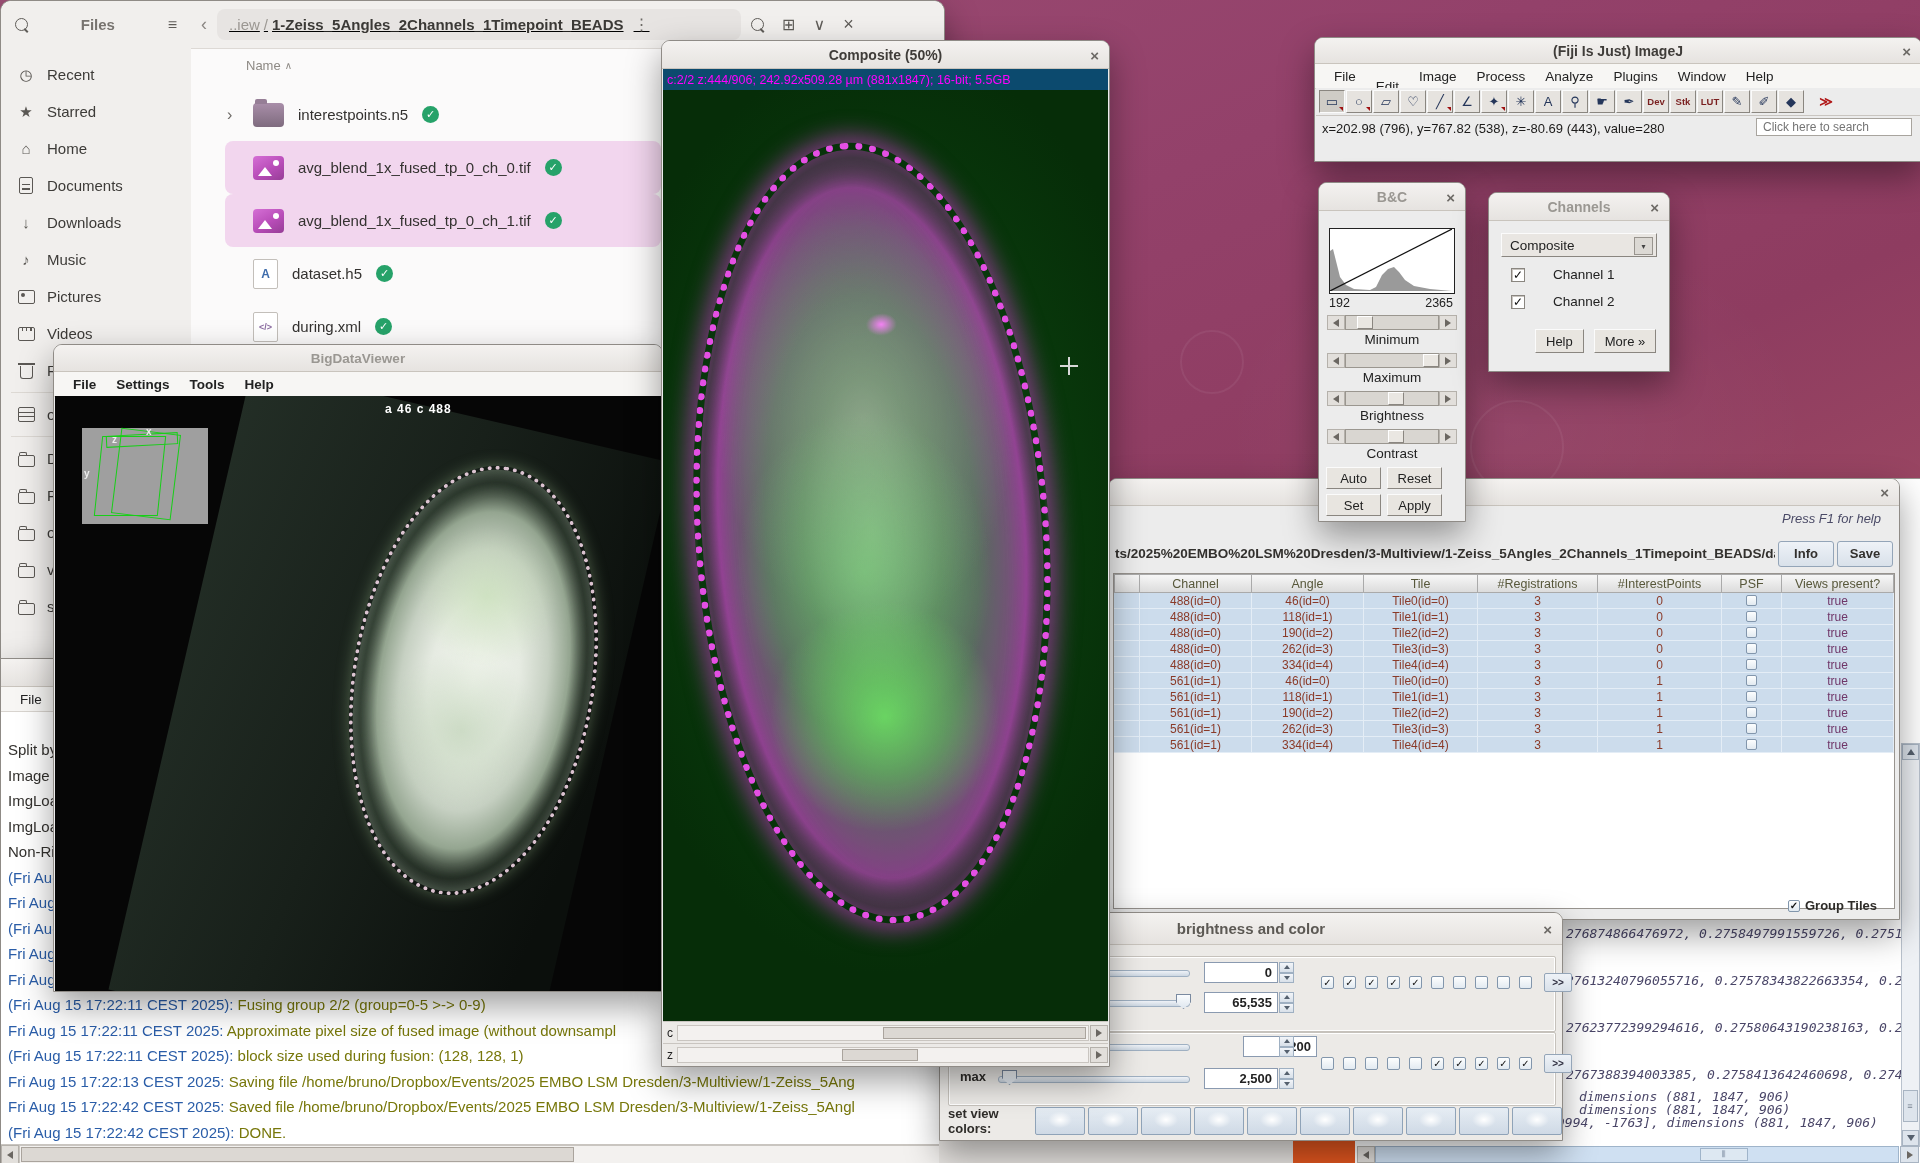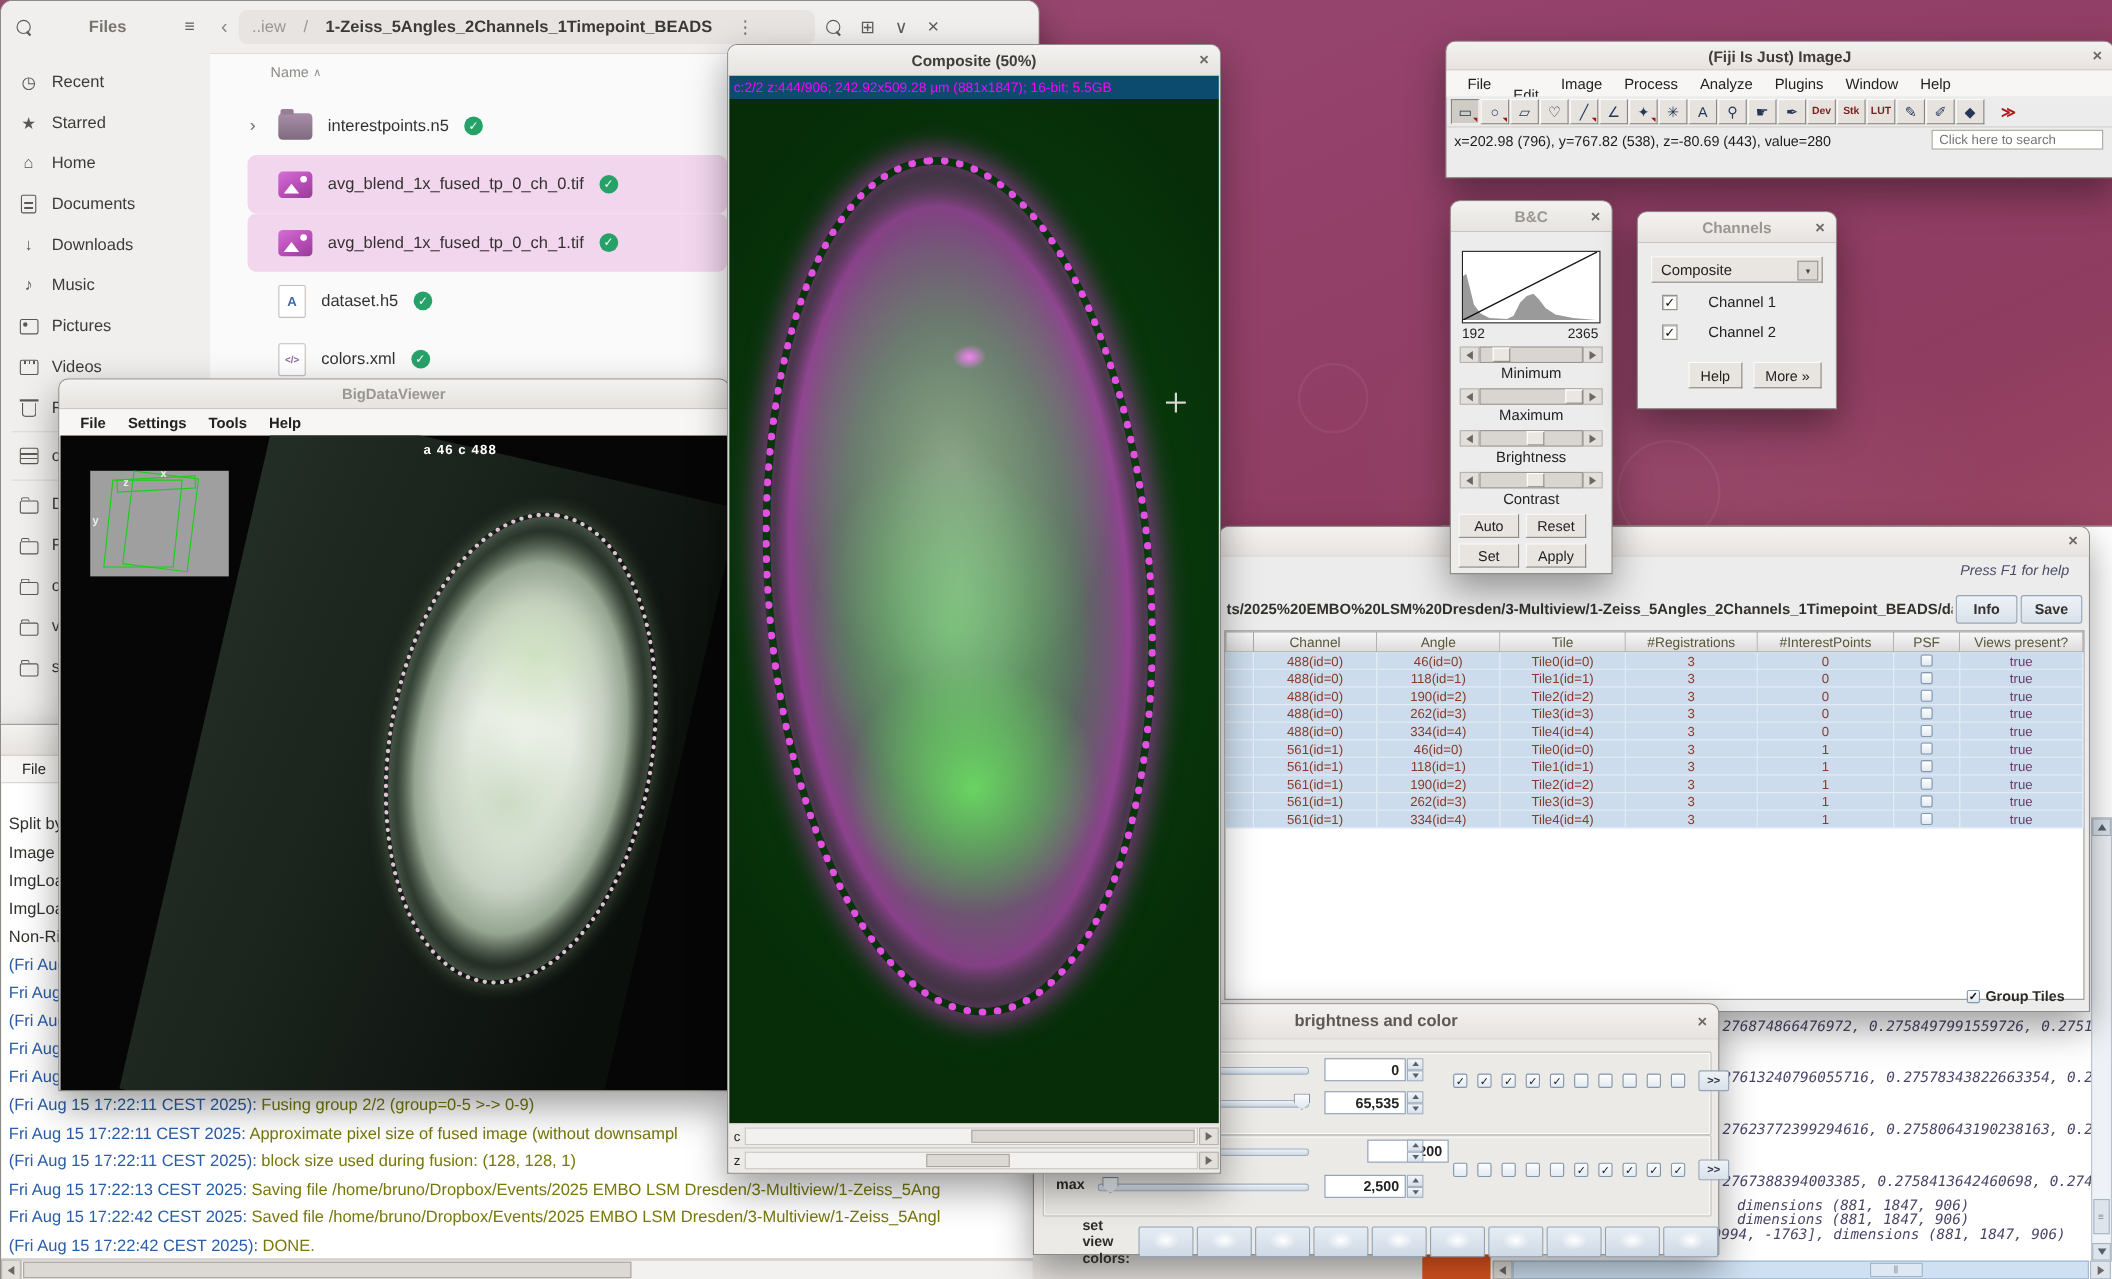--- a/index.html
+++ b/index.html
@@ -29,21 +29,21 @@
   #f-head{position:absolute;left:0;top:0;right:0;height:47px;background:#f1efed;
           border-bottom:1px solid #ddd9d5;border-radius:11px 11px 0 0;display:flex;align-items:center;}
   #f-sb-head{width:190px;display:flex;align-items:center;justify-content:space-between;padding:0 14px;box-sizing:border-box;}
   #f-title{font-weight:bold;font-size:15px;color:#77736f;}
   .gico{color:#5f5c58;font-size:16px;line-height:1;}
   .mag{width:11px;height:11px;border:1.8px solid #5f5c58;border-radius:50%;position:relative;display:inline-block;}
   .mag::after{content:"";position:absolute;width:2px;height:5px;background:#5f5c58;left:9px;top:9px;transform:rotate(-45deg);}
   #f-crumb-zone{flex:1;display:flex;align-items:center;gap:10px;padding:0 10px;}
   #f-back{color:#8a8682;font-size:18px;}
   #f-crumb{background:#e7e4e2;border-radius:8px;height:31px;display:flex;align-items:center;
-           padding:0 12px;gap:16px;min-width:500px;}
+           padding:0 12px;gap:4px;min-width:500px;text-decoration:underline;}
   #f-crumb .dim{color:#9b9792;font-size:15px;}
   #f-crumb .cur{color:#3b3936;font-size:15px;font-weight:bold;}
   #f-crumb .kebab{color:#6d6a66;margin-left:6px;}
   #f-hicons{display:flex;align-items:center;gap:18px;padding-right:14px;color:#5f5c58;}
   #f-sidebar{position:absolute;left:0;top:47px;width:190px;bottom:0;background:#f1efed;padding-top:8px;box-sizing:border-box;}
   .fs-item{display:flex;align-items:center;gap:12px;height:37px;padding-left:16px;color:#3d3b38;font-size:15px;}
   .fs-div{height:1px;background:#ddd9d4;margin:3px 10px;}
   .si{width:18px;display:inline-flex;justify-content:center;color:#5b5854;font-size:15px;flex:none;}
   .sbx{display:inline-block;position:relative;flex:none;}
   .si-doc{width:12px;height:15px;border:1.6px solid #5b5854;border-radius:2px;
@@ -166,21 +166,21 @@
   .spin{position:absolute;width:15px;height:21px;display:flex;flex-direction:column;}
   .spin div{flex:1;background:linear-gradient(#f2f5f9,#d8e0e9);border:1px solid #9fb0c2;box-sizing:border-box;
       display:flex;align-items:center;justify-content:center;}
   .spin .tri-u{border-left-width:3px;border-right-width:3px;border-bottom-width:4px;}
   .spin .tri-d{border-left-width:3px;border-right-width:3px;border-top-width:4px;}
   .checkrow{position:absolute;display:flex;gap:9px;align-items:center;}
   .checkrow .jcheck{width:13px;height:13px;}
   .chev{width:26px;height:17px;background:linear-gradient(#eef2f7,#d9e1ea);border:1px solid #94a5b8;border-radius:2px;
       font-size:10px;font-weight:bold;color:#334;display:flex;align-items:center;justify-content:center;margin-left:3px;}
   #maxlabel{position:absolute;left:20px;top:156px;font-size:13px;font-weight:bold;color:#2e2c29;}
-  #colorsrow{position:absolute;left:8px;top:193px;display:flex;align-items:center;gap:3px;margin-left:36px;}
+  #colorsrow{position:absolute;left:8px;top:193px;display:flex;align-items:center;gap:3px;}
   #colorslabel{font-size:13px;font-weight:bold;color:#2e2c29;margin-right:4px;}
   .swatch{width:48px;height:26px;border:1px solid #8fa3b8;border-radius:2px;
       background:radial-gradient(16px 11px at 50% 45%, #ffffff 0%, rgba(255,255,255,.25) 75%),linear-gradient(#dee7f0,#bfcddd);}
   
   #compw{left:661px;top:40px;width:447px;height:1025px;}
   #compw .tbar{color:#3f3c39;}
   #comp-status{position:absolute;left:1px;top:28px;right:1px;height:21px;background:#0c4a6e;
       font-size:12.5px;color:#ff00ff;display:flex;align-items:center;padding-left:4px;white-space:nowrap;overflow:hidden;}
   #comp-img{position:absolute;left:1px;top:49px;right:1px;bottom:45px;overflow:hidden;
       background:radial-gradient(65% 50% at 50% 45%, #0e4712 0%, #093a0c 55%, #062d08 100%);}
@@ -384,21 +384,21 @@
           </div>
           <div class="file-row">
             <div class="f-noexp"></div>
             <div class="fli fli-page fli-h5">A</div>
             <div class="f-name">dataset.h5</div>
             <div class="badge">✓</div>
           </div>
           <div class="file-row">
             <div class="f-noexp"></div>
             <div class="fli fli-page fli-xml">&lt;/&gt;</div>
-            <div class="f-name">colors.xml</div>
+            <div class="f-name">during.xml</div>
             <div class="badge">✓</div>
           </div>
         </div>
     </div>
   </div>
 
   <div class="win" id="logw" style="z-index:2">
     <div class="tbar"></div>
     <div class="menubar">
         <span class="mi">File</span>

